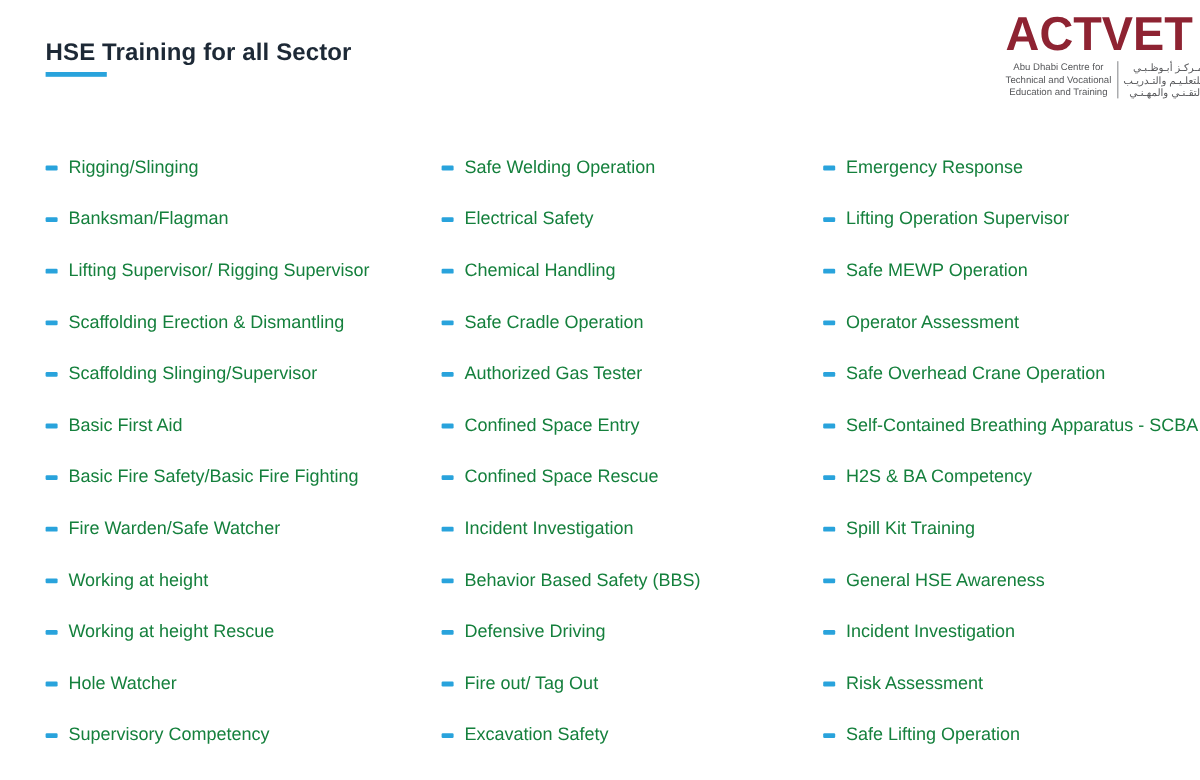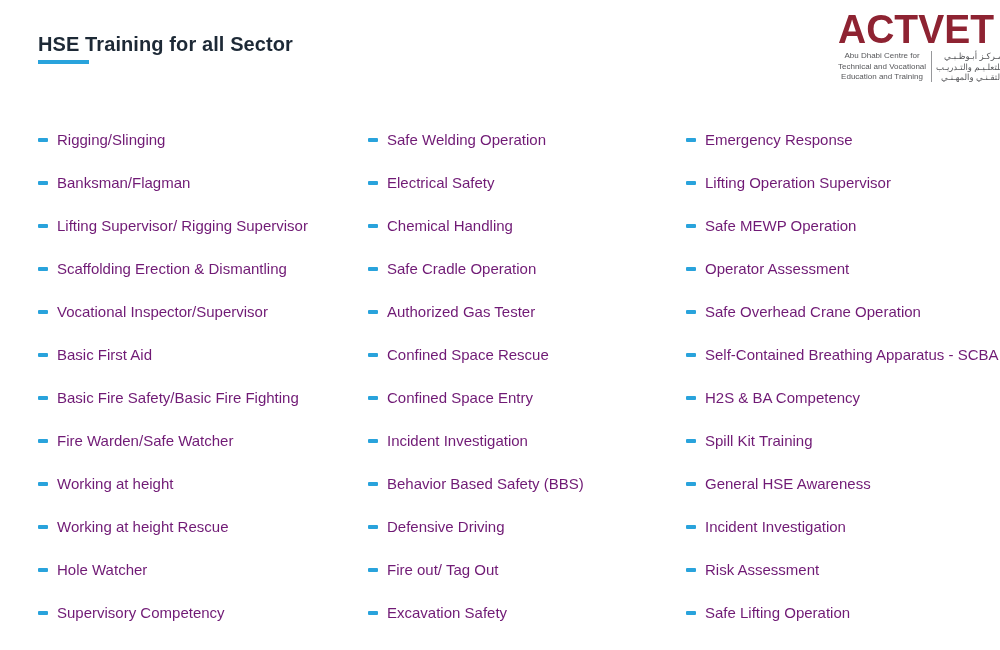--- a/index.html
+++ b/index.html
@@ -98,21 +98,21 @@
   .bullet {
     width: 10px;
     height: 4px;
     border-radius: 1px;
     background: #29a3dc;
     margin-right: 9px;
     flex: none;
   }
   .item-label {
     font-size: 15px;
-    color: #701a75;
+    color: #15803d;
     white-space: nowrap;
   }
 </style>
 </head>
 <body>
 
 <div class="page">
 
   <h1 class="page-title">HSE Training for all Sector</h1>
   <div class="title-underline"></div>
@@ -147,21 +147,21 @@
         <div class="item">
           <span class="bullet"></span>
           <span class="item-label">Lifting Supervisor/ Rigging Supervisor</span>
         </div>
         <div class="item">
           <span class="bullet"></span>
           <span class="item-label">Scaffolding Erection &amp; Dismantling</span>
         </div>
         <div class="item">
           <span class="bullet"></span>
-          <span class="item-label">Vocational Inspector/Supervisor</span>
+          <span class="item-label">Scaffolding Slinging/Supervisor</span>
         </div>
         <div class="item">
           <span class="bullet"></span>
           <span class="item-label">Basic First Aid</span>
         </div>
         <div class="item">
           <span class="bullet"></span>
           <span class="item-label">Basic Fire Safety/Basic Fire Fighting</span>
         </div>
         <div class="item">
@@ -201,28 +201,28 @@
         <div class="item">
           <span class="bullet"></span>
           <span class="item-label">Safe Cradle Operation</span>
         </div>
         <div class="item">
           <span class="bullet"></span>
           <span class="item-label">Authorized Gas Tester</span>
         </div>
         <div class="item">
           <span class="bullet"></span>
+          <span class="item-label">Confined Space Entry</span>
+        </div>
+        <div class="item">
+          <span class="bullet"></span>
           <span class="item-label">Confined Space Rescue</span>
         </div>
         <div class="item">
           <span class="bullet"></span>
-          <span class="item-label">Confined Space Entry</span>
-        </div>
-        <div class="item">
-          <span class="bullet"></span>
           <span class="item-label">Incident Investigation</span>
         </div>
         <div class="item">
           <span class="bullet"></span>
           <span class="item-label">Behavior Based Safety (BBS)</span>
         </div>
         <div class="item">
           <span class="bullet"></span>
           <span class="item-label">Defensive Driving</span>
         </div>

